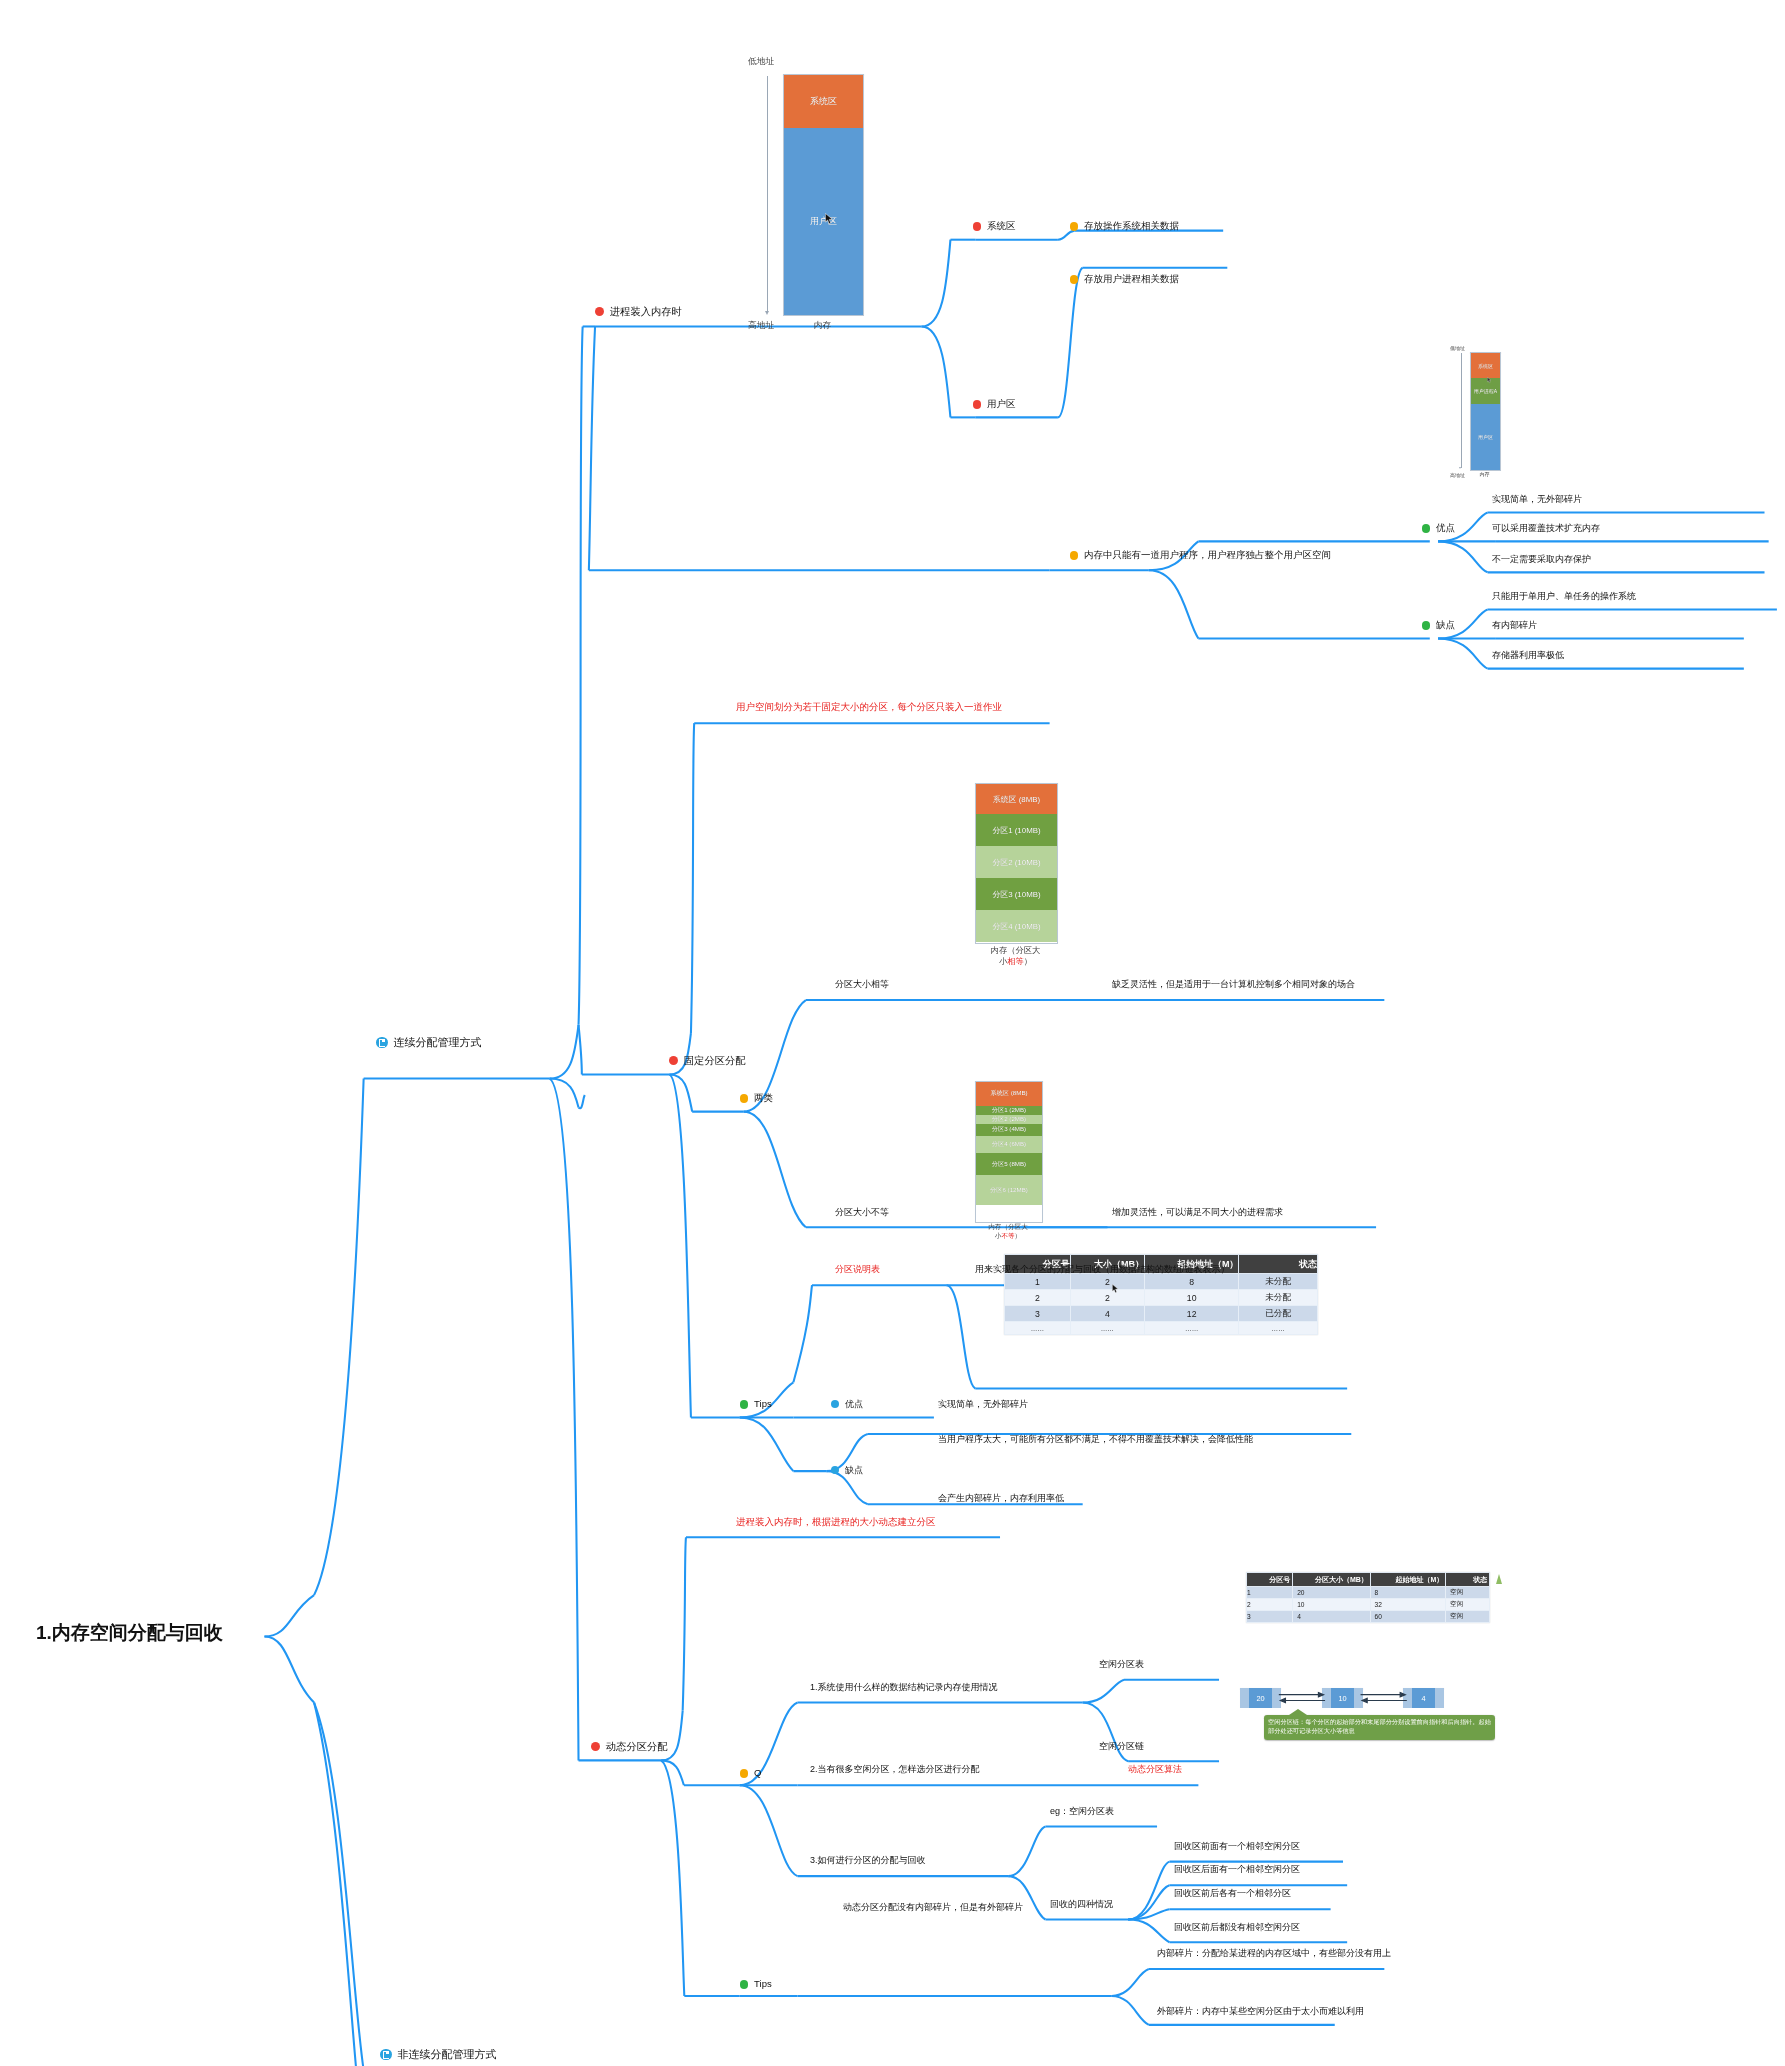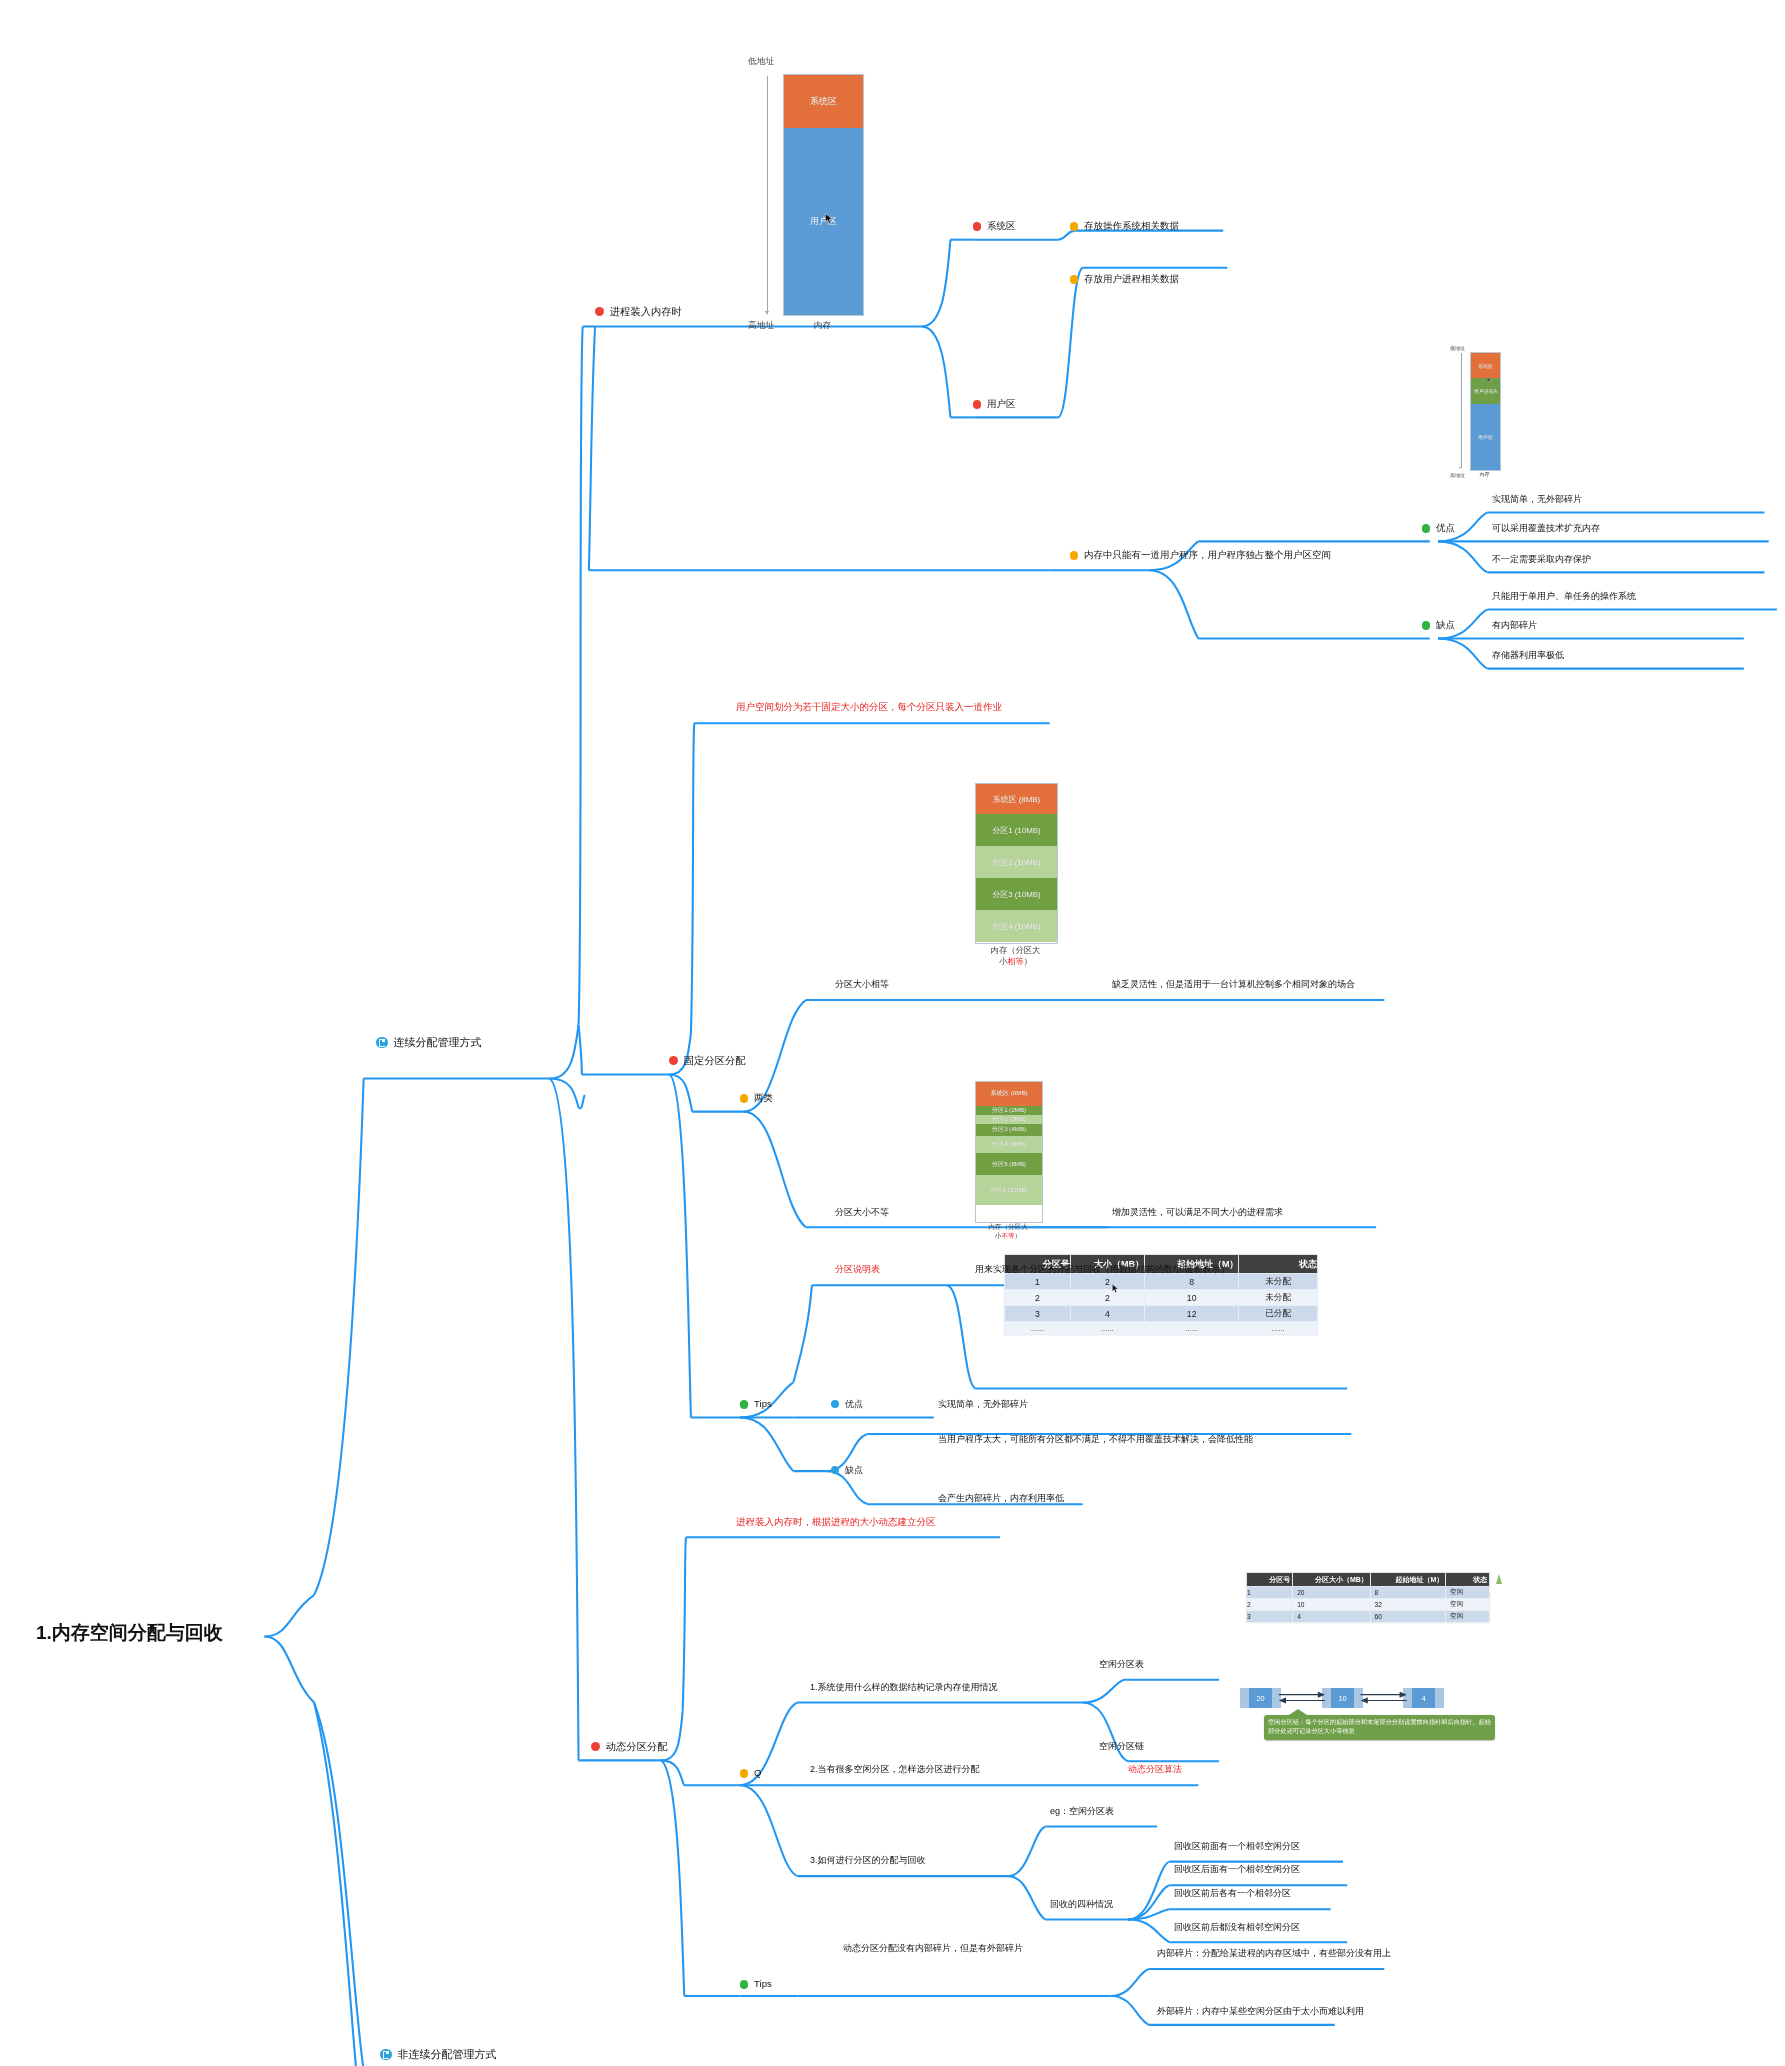--- a/index.html
+++ b/index.html
@@ -550,21 +550,21 @@
     <span class="txt">回收区前后各有一个相邻分区</span>
   </div>
   <div class="node sz-l4" style="left:1174px;top:1922px;">
     <span class="txt">回收区前后都没有相邻空闲分区</span>
   </div>
 
   <div class="node sz-l3" style="left:740px;top:1979px;">
     <span class="bullet b-green bul-sm"></span>
     <span class="txt">Tips</span>
   </div>
-  <div class="node sz-l4" style="left:843px;top:1943px;">
+  <div class="node sz-l4" style="left:843px;top:1902px;">
     <span class="txt">动态分区分配没有内部碎片，但是有外部碎片</span>
   </div>
   <div class="node sz-l4" style="left:1157px;top:1948px;">
     <span class="txt">内部碎片：分配给某进程的内存区域中，有些部分没有用上</span>
   </div>
   <div class="node sz-l4" style="left:1157px;top:2006px;">
     <span class="txt">外部碎片：内存中某些空闲分区由于太小而难以利用</span>
   </div>
 
 </div>

